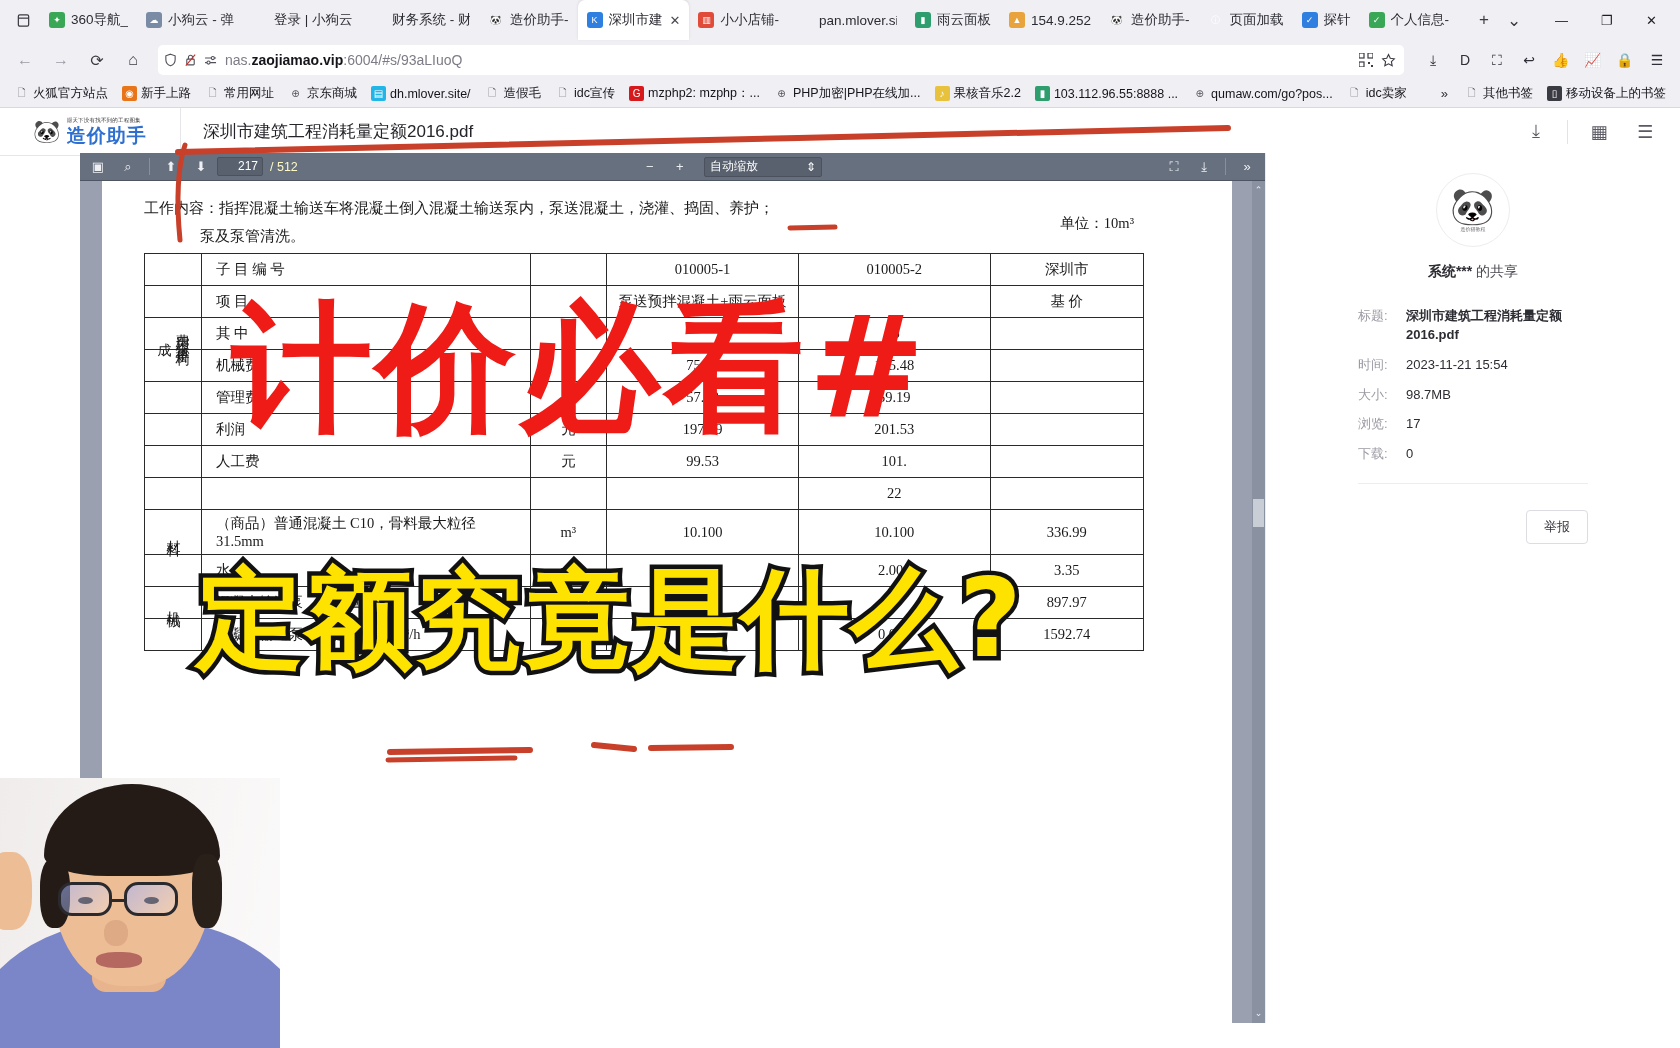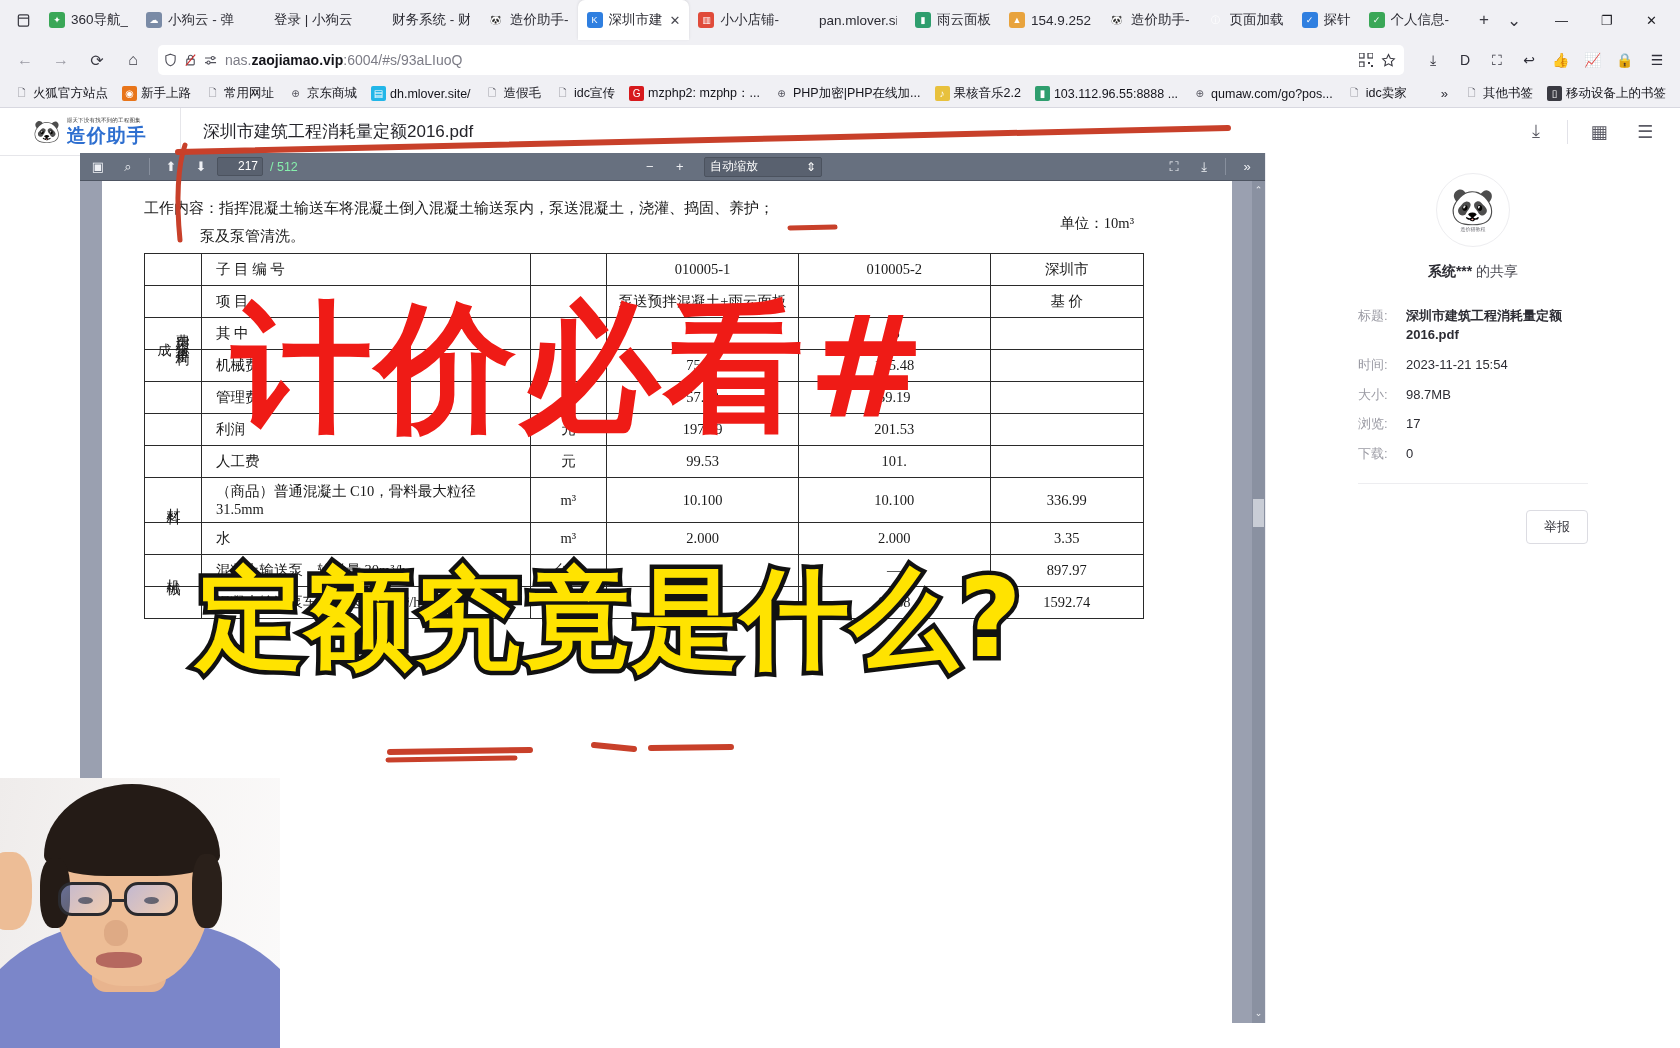--- a/index.html
+++ b/index.html
@@ -134,21 +134,21 @@
   .tb-btn {
     width: 28px; height: 24px; display: flex; align-items: center;
     justify-content: center; font-size: 13px; color: #eef0f4;
   }
   .tb-sep { width: 1px; height: 17px; background: #878f9d; margin: 0 5px; }
   .page-input {
     width: 46px; height: 19px; background: #59616f; border: 1px solid #4b525e;
     border-radius: 2px; color: #fff; font-size: 12px; text-align: right;
     padding-right: 4px; line-height: 17px;
   }
-  .page-total { font-size: 12.5px; color: #86efac; margin-left: 5px; }
+  .page-total { font-size: 12.5px; color: #fef9c3; margin-left: 5px; }
   .tb-spacer { flex: 1 1 auto; }
   .zoom-select {
     height: 20px; min-width: 118px; background: #59616f; border: 1px solid #4b525e;
     border-radius: 2px; color: #fff; font-size: 12px;
     display: flex; align-items: center; justify-content: space-between;
     padding: 0 5px; margin-left: 8px;
   }
   .pdf-stage {
     position: absolute; left: 0; top: 28px; right: 0; bottom: 0;
     background: #9aa0b0; overflow: hidden;
@@ -578,20 +578,28 @@
                   </tr>
                   <tr>
                     <td class="rowlabel-v" style="width: 52px;"></td>
                     <td class="l" style="width: 300px;">人工费</td>
                     <td style="width: 70px;">元</td>
                     <td style="width: 175px;">99.53</td>
                     <td style="width: 175px;">101.</td>
                     <td style="width: 140px;"></td>
                   </tr>
                   <tr>
+                    <td class="rowlabel-v" style="width: 52px;"></td>
+                    <td class="l" style="width: 300px;"></td>
+                    <td style="width: 70px;"></td>
+                    <td style="width: 175px;"></td>
+                    <td style="width: 175px;">22</td>
+                    <td style="width: 140px;"></td>
+                  </tr>
+                  <tr>
                     <td class="rowlabel-v" style="width: 52px;">材料</td>
                     <td class="l" style="width: 300px;">（商品）普通混凝土 C10，骨料最大粒径 31.5mm</td>
                     <td style="width: 70px;">m³</td>
                     <td style="width: 175px;">10.100</td>
                     <td style="width: 175px;">10.100</td>
                     <td style="width: 140px;">336.99</td>
                   </tr>
                   <tr>
                     <td class="rowlabel-v" style="width: 52px;"></td>
                     <td class="l" style="width: 300px;">水</td>

